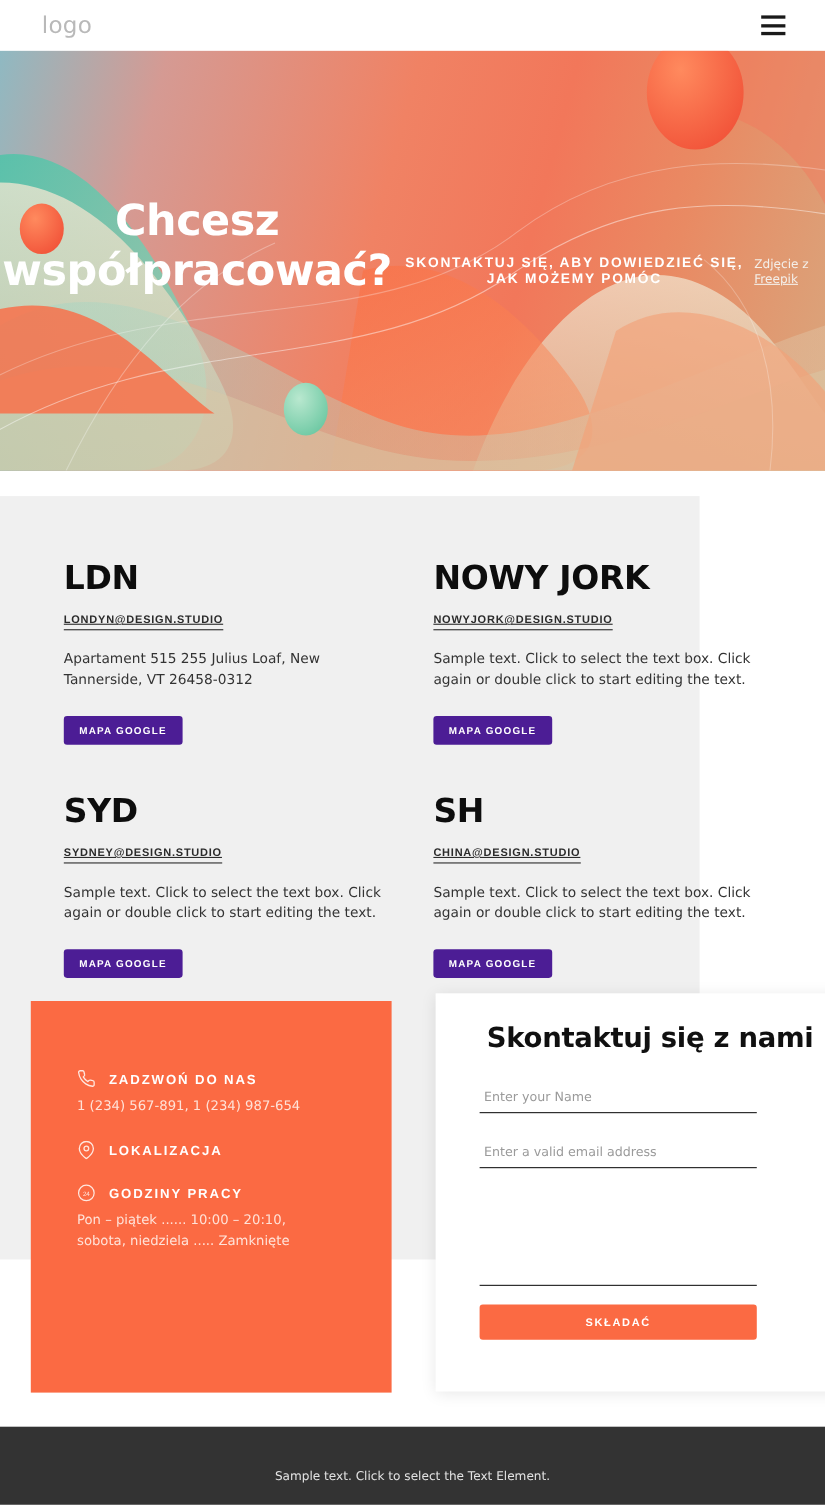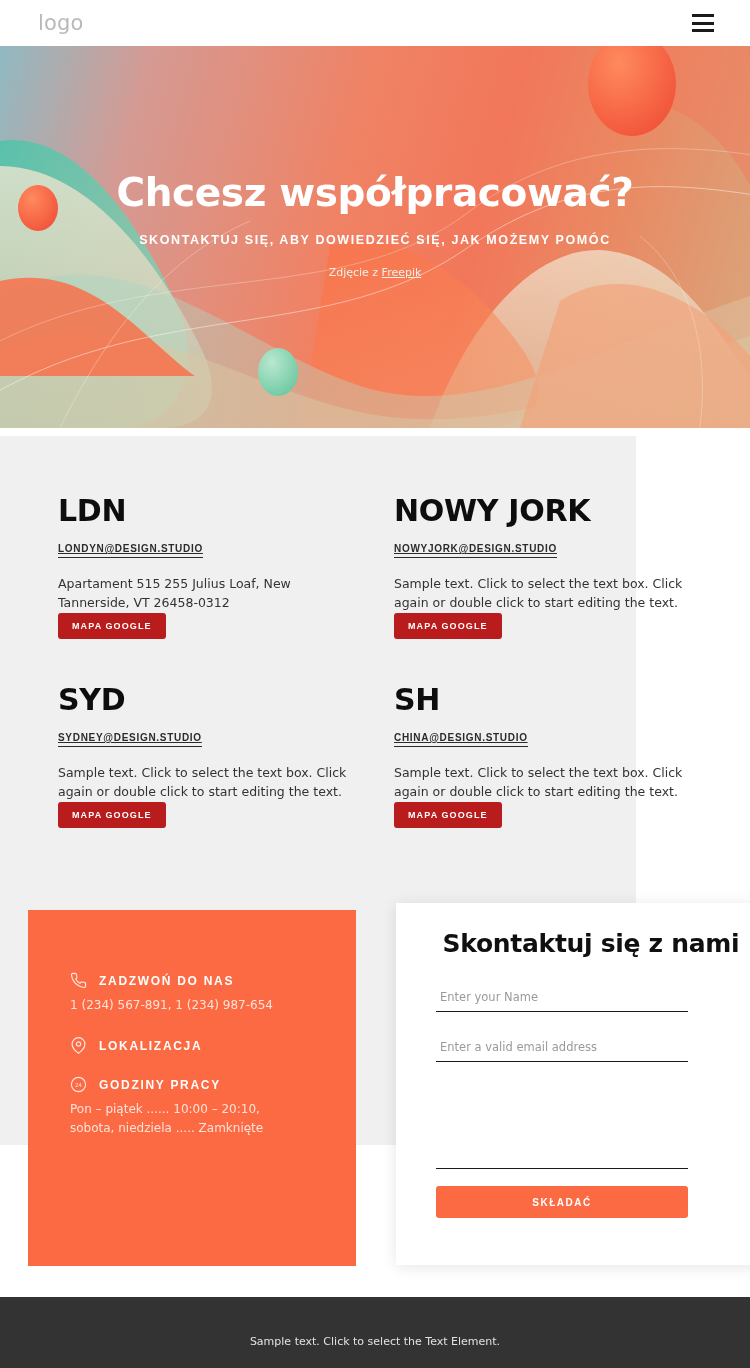--- a/index.html
+++ b/index.html
@@ -38,21 +38,21 @@
   
   .hero {
     position: absolute; top: 46px; left: 0;
     width: 750px; height: 382px;
     overflow: hidden;
     background: linear-gradient(105deg,#8fb9c2 0%, #d59a93 18%, #f08264 45%, #f2775a 62%, #e98a63 78%, #d8a77e 100%);
   }
   .hero-art { position: absolute; inset: 0; }
   .hero-content {
     position: absolute; left: 0; top: 0; width: 750px; height: 382px;
-    display: flex; flex-direction: column; align-items: center; justify-content: center;
+    display: flex; flex-direction: row; align-items: center; justify-content: center;
     z-index: 5;
   }
   .hero-title {
     font-size: 39px;
     font-weight: 700;
     color: #ffffff;
     letter-spacing: -0.4px;
     text-align: center;
     font-family: "DejaVu Sans", sans-serif;
     margin-top: -26px;
@@ -69,21 +69,21 @@
   .hero-credit {
     margin-top: 19px;
     font-size: 11px;
     color: #f4efe9;
     font-family: "DejaVu Sans", sans-serif;
   }
   .hero-credit a { color: #f4efe9; text-decoration: underline; }
 
   
   .offices {
-    position: absolute; top: 436px; left: 0;
+    position: absolute; top: 451px; left: 0;
     width: 636px; height: 717px;
     background: #f0f0f0;
   }
   .offices-grid {
     position: absolute; top: 58px; left: 58px;
     width: 634px;
     display: grid;
     grid-template-columns: 336px 298px;
     grid-row-gap: 44px;
   }
@@ -108,22 +108,22 @@
   .office .desc {
     margin-top: 16px;
     font-size: 12.5px;
     line-height: 1.55;
     color: #333333;
     max-width: 300px;
     font-family: "DejaVu Sans", sans-serif;
   }
   .office .maps-btn {
     display: inline-block;
-    margin-top: 0;
-    background: #b91c1c;
+    margin-top: 23px;
+    background: #4c1d95;
     color: #ffffff;
     font-size: 9px;
     font-weight: 600;
     letter-spacing: 1.1px;
     padding: 8px 14px 8px 14px;
     border: none;
     border-radius: 3px;
     cursor: pointer;
   }
 

